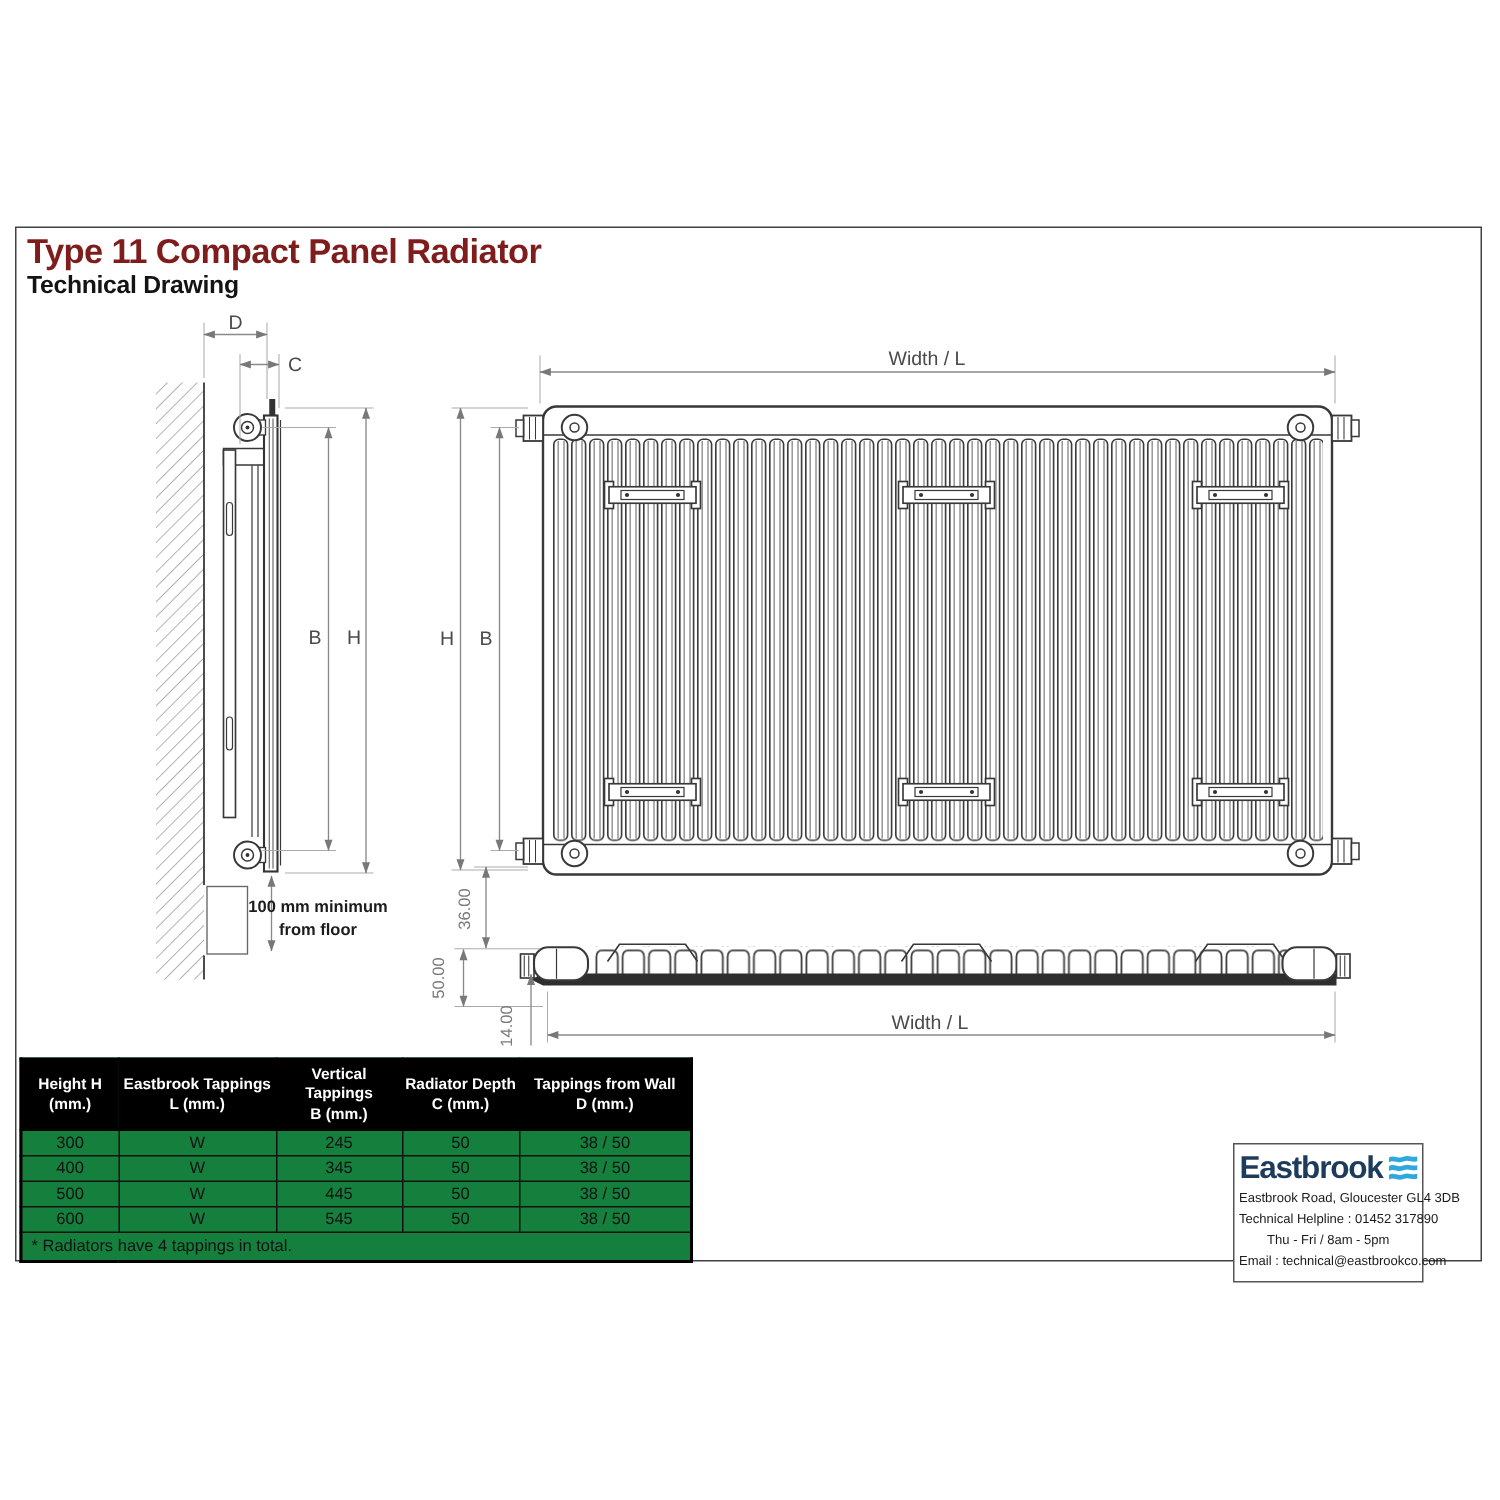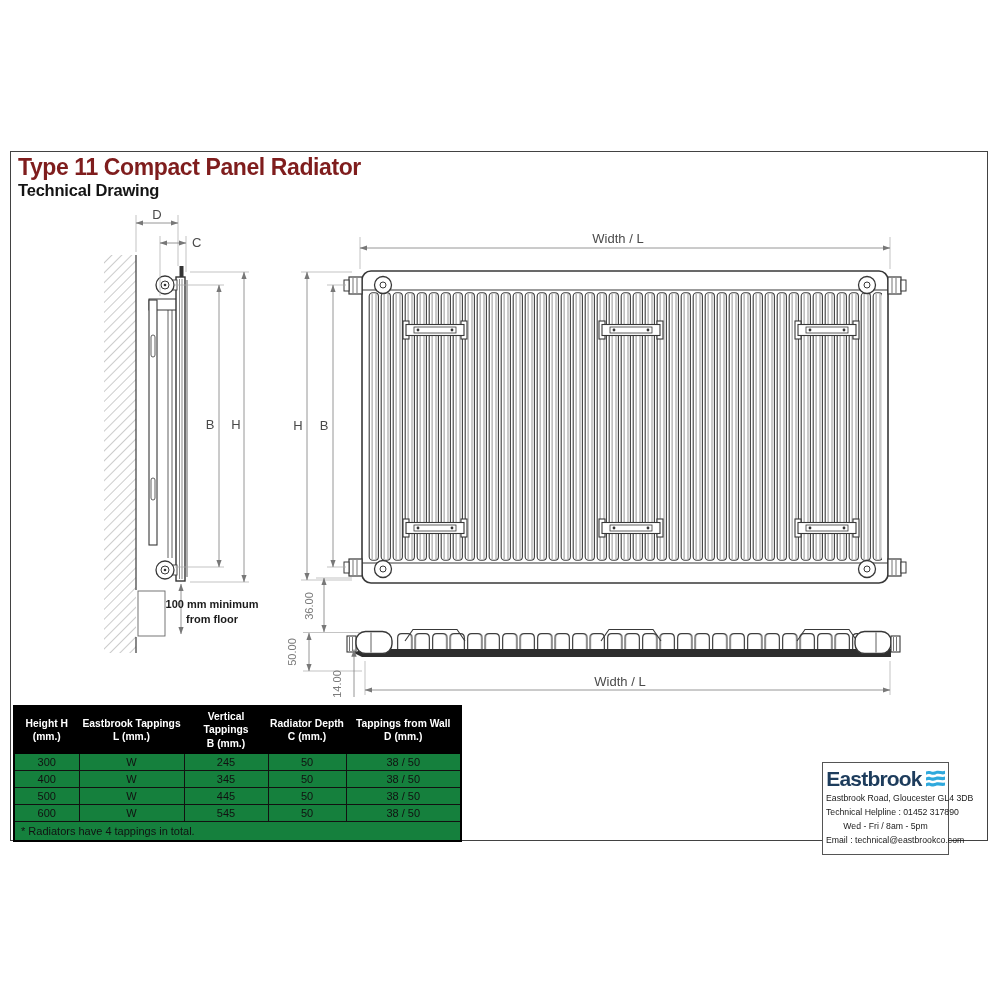--- a/index.html
+++ b/index.html
@@ -337,17 +337,17 @@
     <div class="brand-logo-row">
       <span class="brand-logo">Eastbrook</span>
       <svg width="19" height="17" viewBox="0 0 19 17">
         <path d="M0,1.6 C3,-0.4 6,2.8 9.5,1.2 C13,-0.4 16,2.2 19,0.8 L19,4 C16,5.4 13,2.8 9.5,4.4 C6,6 3,2.8 0,4.8 Z" fill="#2fa9dd"></path>
         <path d="M0,7.4 C3,5.4 6,8.6 9.5,7 C13,5.4 16,8 19,6.6 L19,9.8 C16,11.2 13,8.6 9.5,10.2 C6,11.8 3,8.6 0,10.6 Z" fill="#2fa9dd"></path>
         <path d="M0,13.2 C3,11.2 6,14.4 9.5,12.8 C13,11.2 16,13.8 19,12.4 L19,15.6 C16,17 13,14.4 9.5,16 C6,17.6 3,14.4 0,16.4 Z" fill="#2fa9dd"></path>
       </svg>
     </div>
     <div class="brand-line">Eastbrook Road, Gloucester GL4 3DB</div>
     <div class="brand-line">Technical Helpline : 01452 317890</div>
-    <div class="brand-line">Wed - Fri / 8am - 5pm</div>
+    <div class="brand-line">Thu - Fri / 8am - 5pm</div>
     <div class="brand-line">Email : technical@eastbrookco.com</div>
   </div>
 
 </div>
 
 </body></html>

